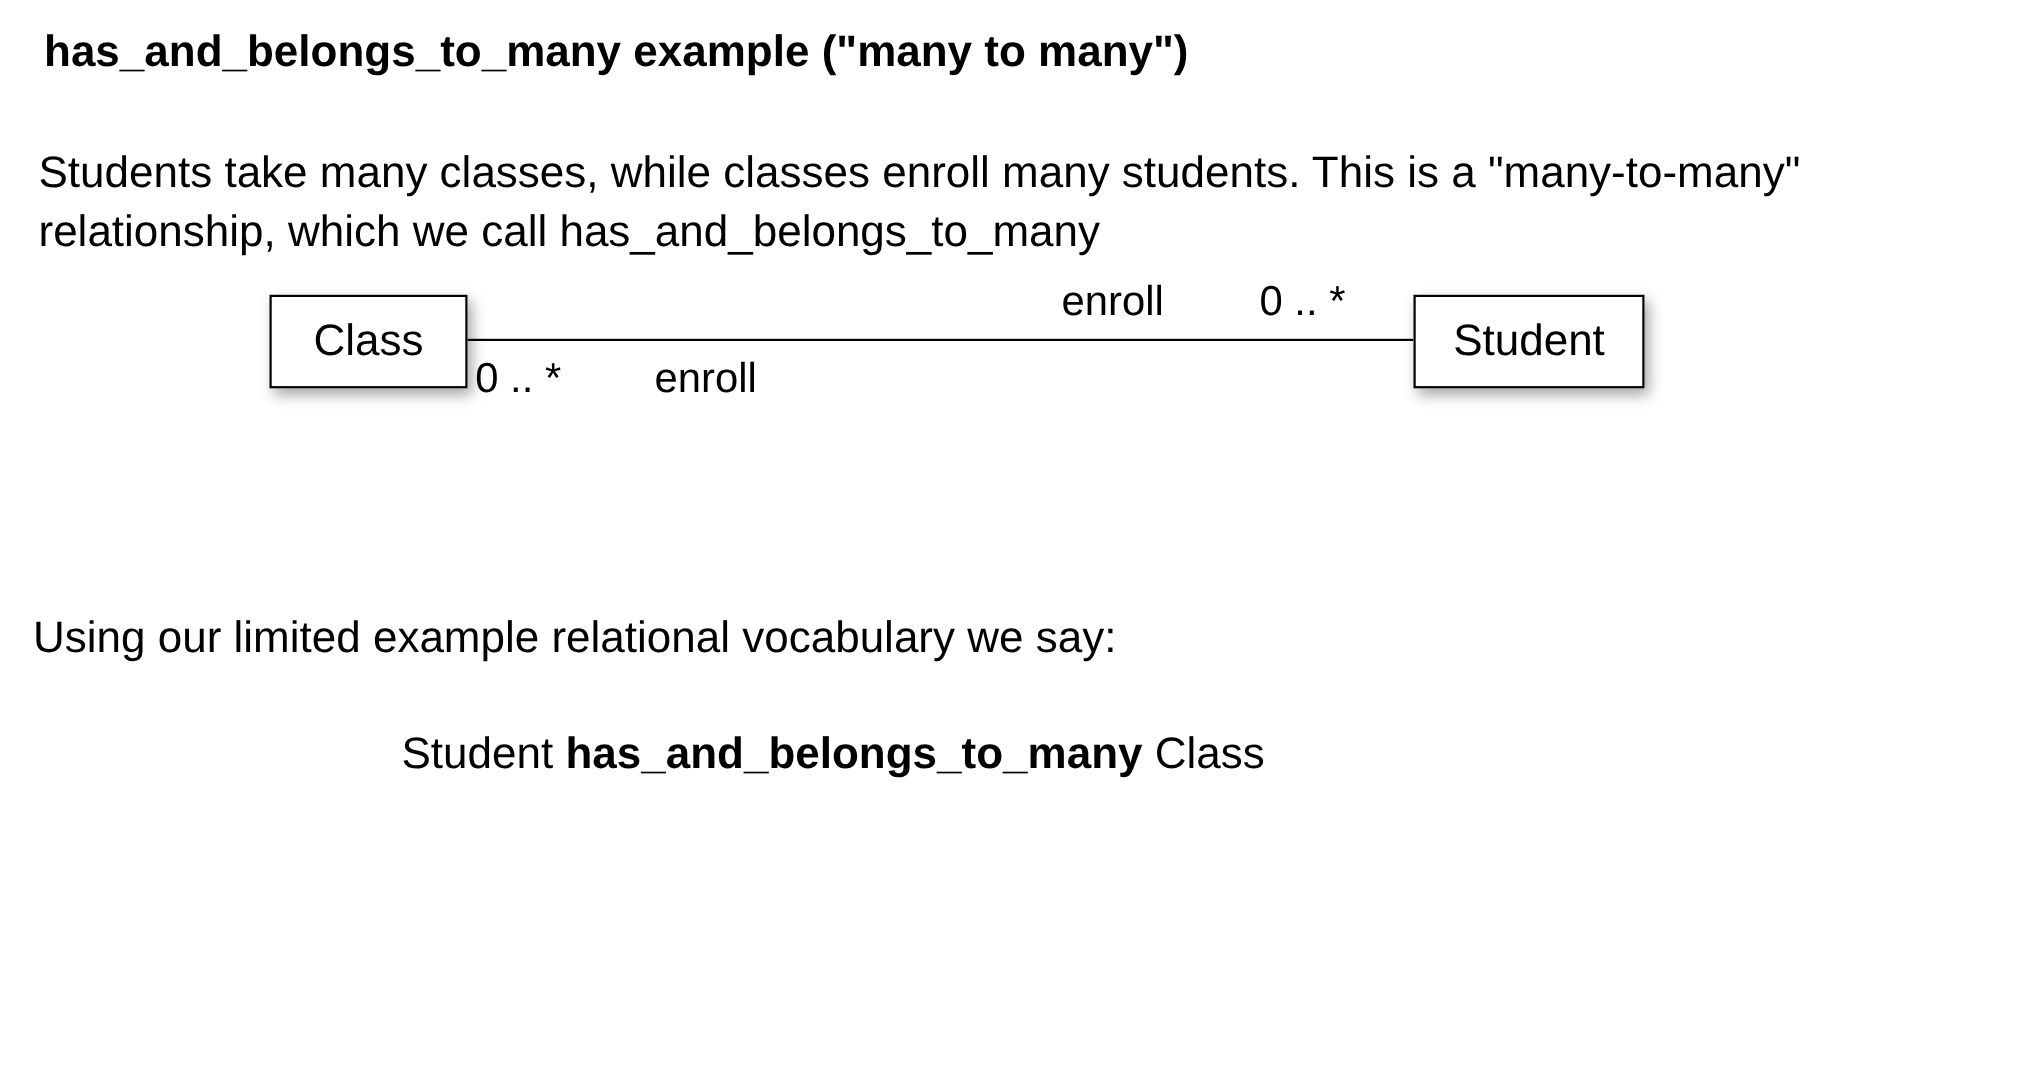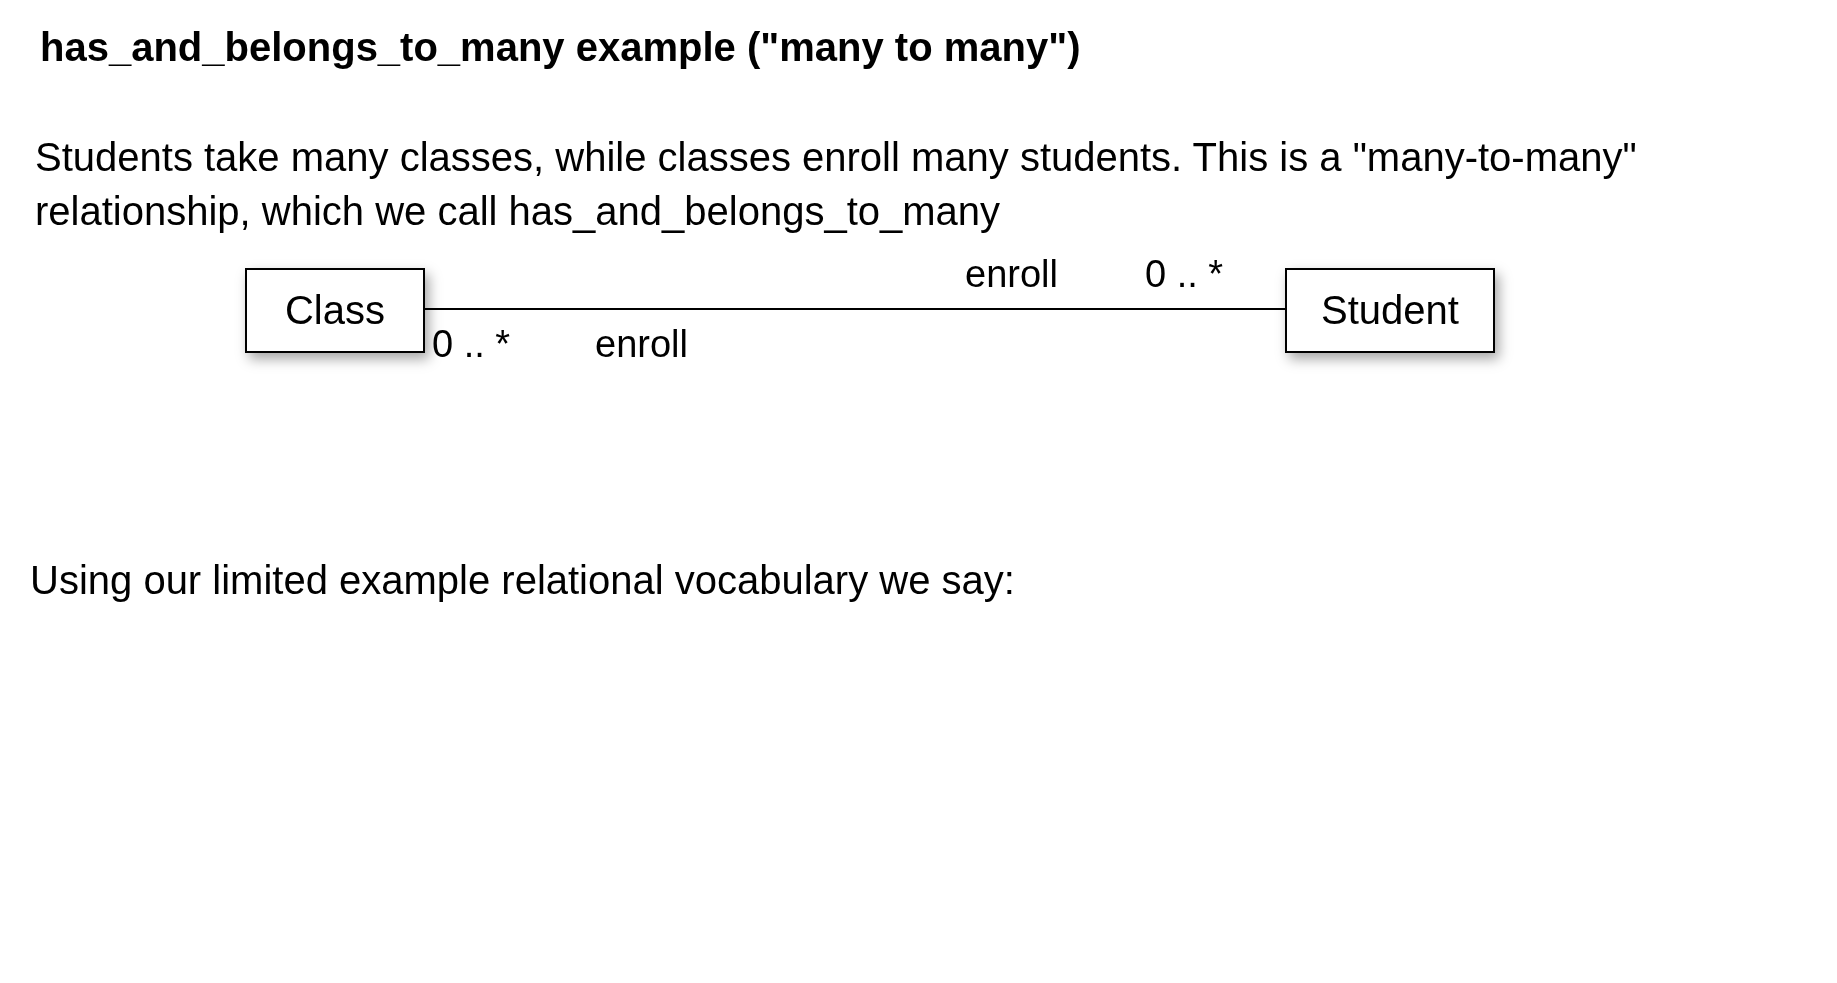--- a/index.html
+++ b/index.html
@@ -109,13 +109,18 @@
   <div class="entity-box entity-student">Student</div>
   <div class="label label-mult-left">0 .. *</div>
   <div class="label label-takes">enroll</div>
   <div class="label label-enrolls">enroll</div>
   <div class="label label-mult-right">0 .. *</div>
 </div>
 
 <div class="vocab-intro">Using our limited example relational vocabulary we say:</div>
 
 <div class="statements">
+  <div>
+    <span>Student</span>
+    <span class="bold">has_and_belongs_to_many</span>
+    <span>Class</span>
+  </div>
 </div>
 
 </body></html>

